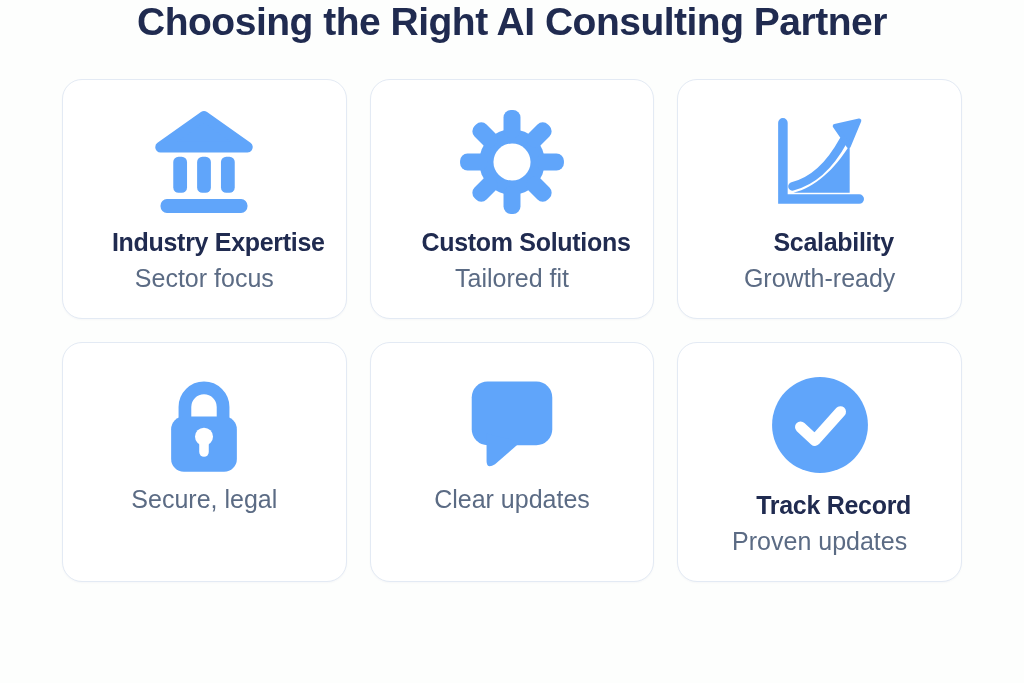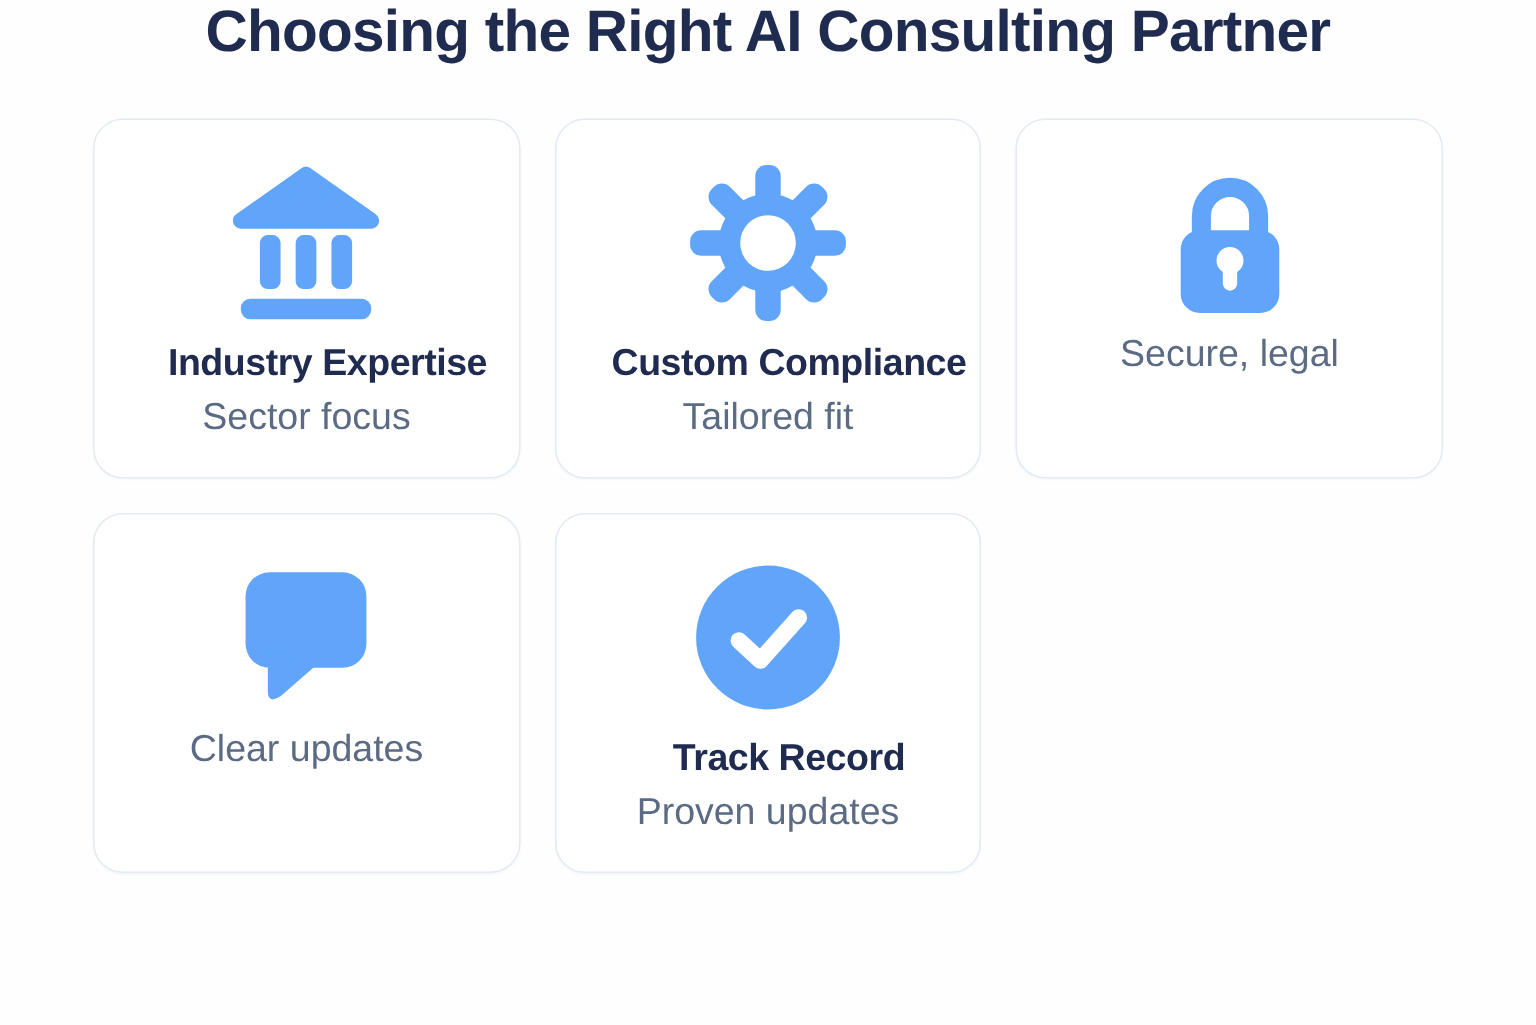--- a/index.html
+++ b/index.html
@@ -95,24 +95,36 @@
           <rect x="42" y="1" width="16" height="26" rx="7" transform="rotate(90 50 50)"></rect>
           <rect x="42" y="1" width="16" height="26" rx="7" transform="rotate(135 50 50)"></rect>
           <rect x="42" y="1" width="16" height="26" rx="7" transform="rotate(180 50 50)"></rect>
           <rect x="42" y="1" width="16" height="26" rx="7" transform="rotate(225 50 50)"></rect>
           <rect x="42" y="1" width="16" height="26" rx="7" transform="rotate(270 50 50)"></rect>
           <rect x="42" y="1" width="16" height="26" rx="7" transform="rotate(315 50 50)"></rect>
         </g>
         <circle cx="50" cy="50" r="17.5" fill="#ffffff"></circle>
       </svg>
     </span>
-    <h2>Custom Compliance</h2>
+    <h2>Custom Solutions</h2>
     <p>Tailored fit</p>
   </div>
 
+  <div class="card">
+    <span class="icon-wrap">
+      <svg width="106" height="106" viewBox="0 0 100 100">
+        <path d="M25 79 C 45 74 64 57 78 34 L78 79 Z" fill="#60a5fa"></path>
+        <path d="M15 13 V85 H87" fill="none" stroke="#60a5fa" stroke-width="9" stroke-linecap="round"></path>
+        <path d="M24 73 C 44 68 60 52 72 30" fill="none" stroke="#60a5fa" stroke-width="8" stroke-linecap="round"></path>
+        <path d="M87 11 L64 16 L77 35 Z" fill="#60a5fa" stroke="#60a5fa" stroke-width="4" stroke-linejoin="round"></path>
+      </svg>
+    </span>
+    <h2>Scalability</h2>
+    <p>Growth-ready</p>
+  </div>
 
   <div class="card">
     <span class="icon-wrap">
       <svg width="106" height="106" viewBox="0 0 100 100">
         <path d="M32 46 V33 a18 18 0 0 1 36 0 V46" fill="none" stroke="#60a5fa" stroke-width="12"></path>
         <rect x="19" y="42" width="62" height="52" rx="12" fill="#60a5fa"></rect>
         <circle cx="50" cy="61" r="8.5" fill="#ffffff"></circle>
         <rect x="45.5" y="64" width="9" height="16" rx="4.5" fill="#ffffff"></rect>
       </svg>
     </span>

